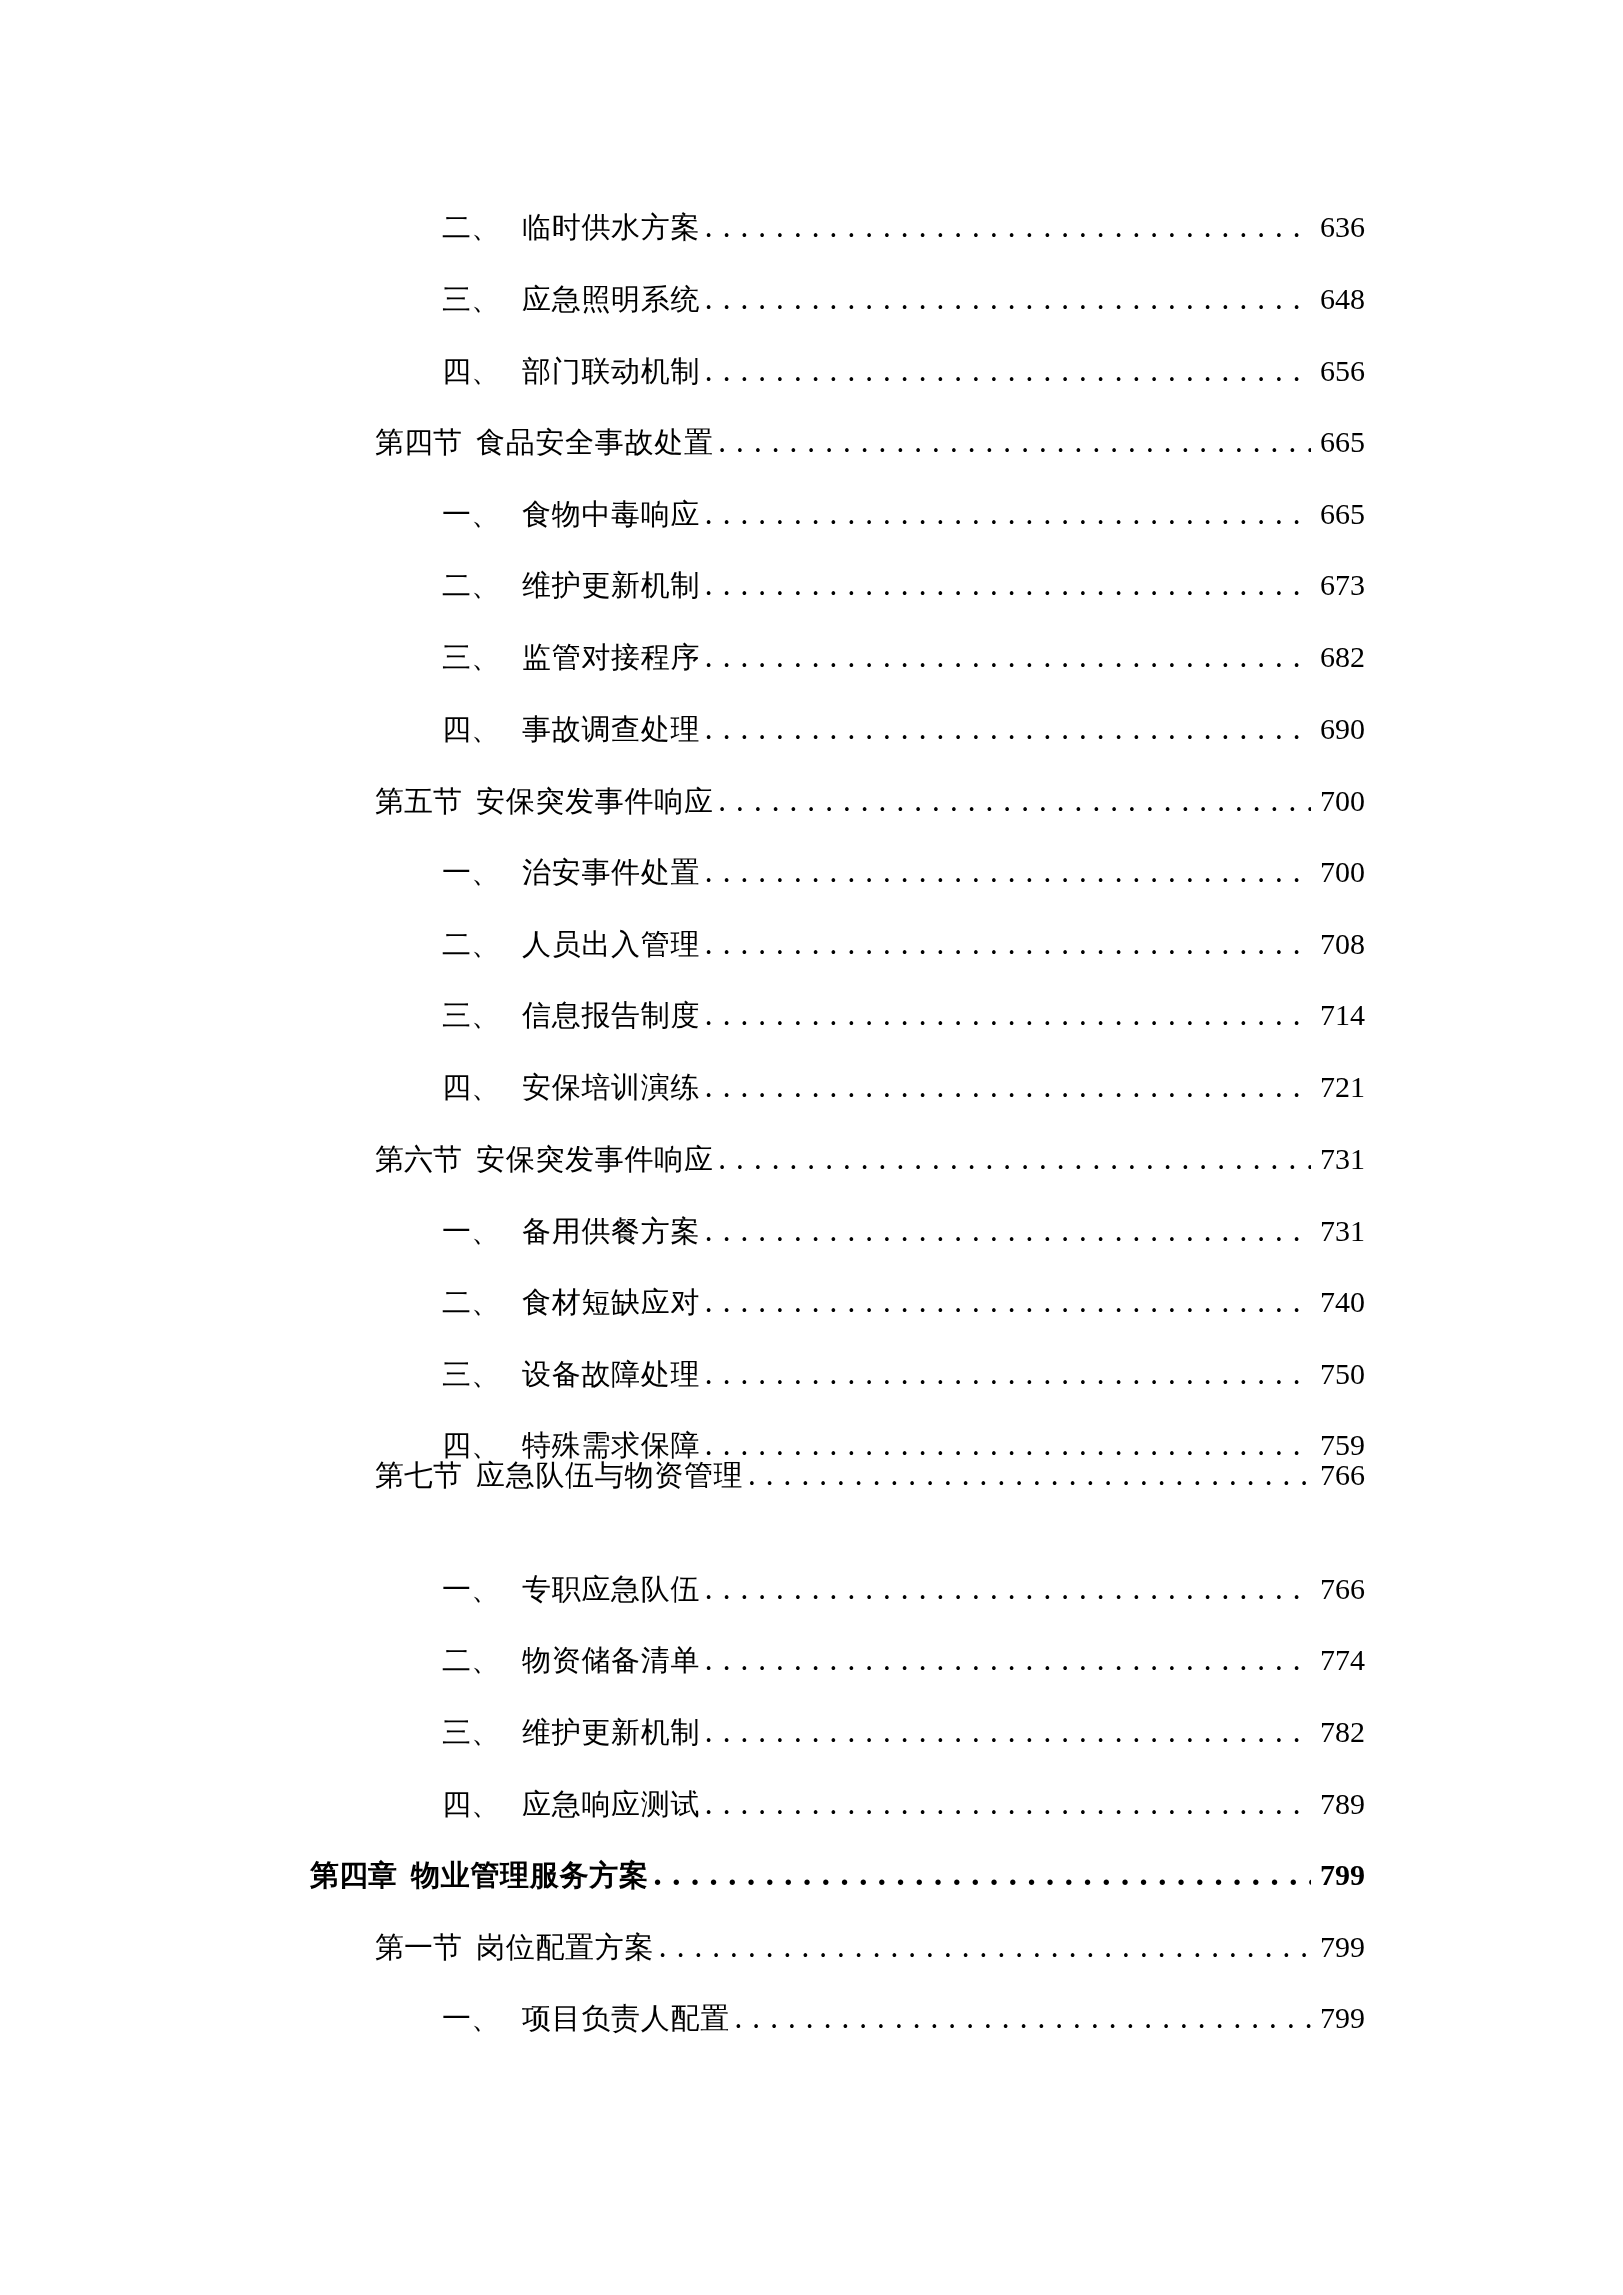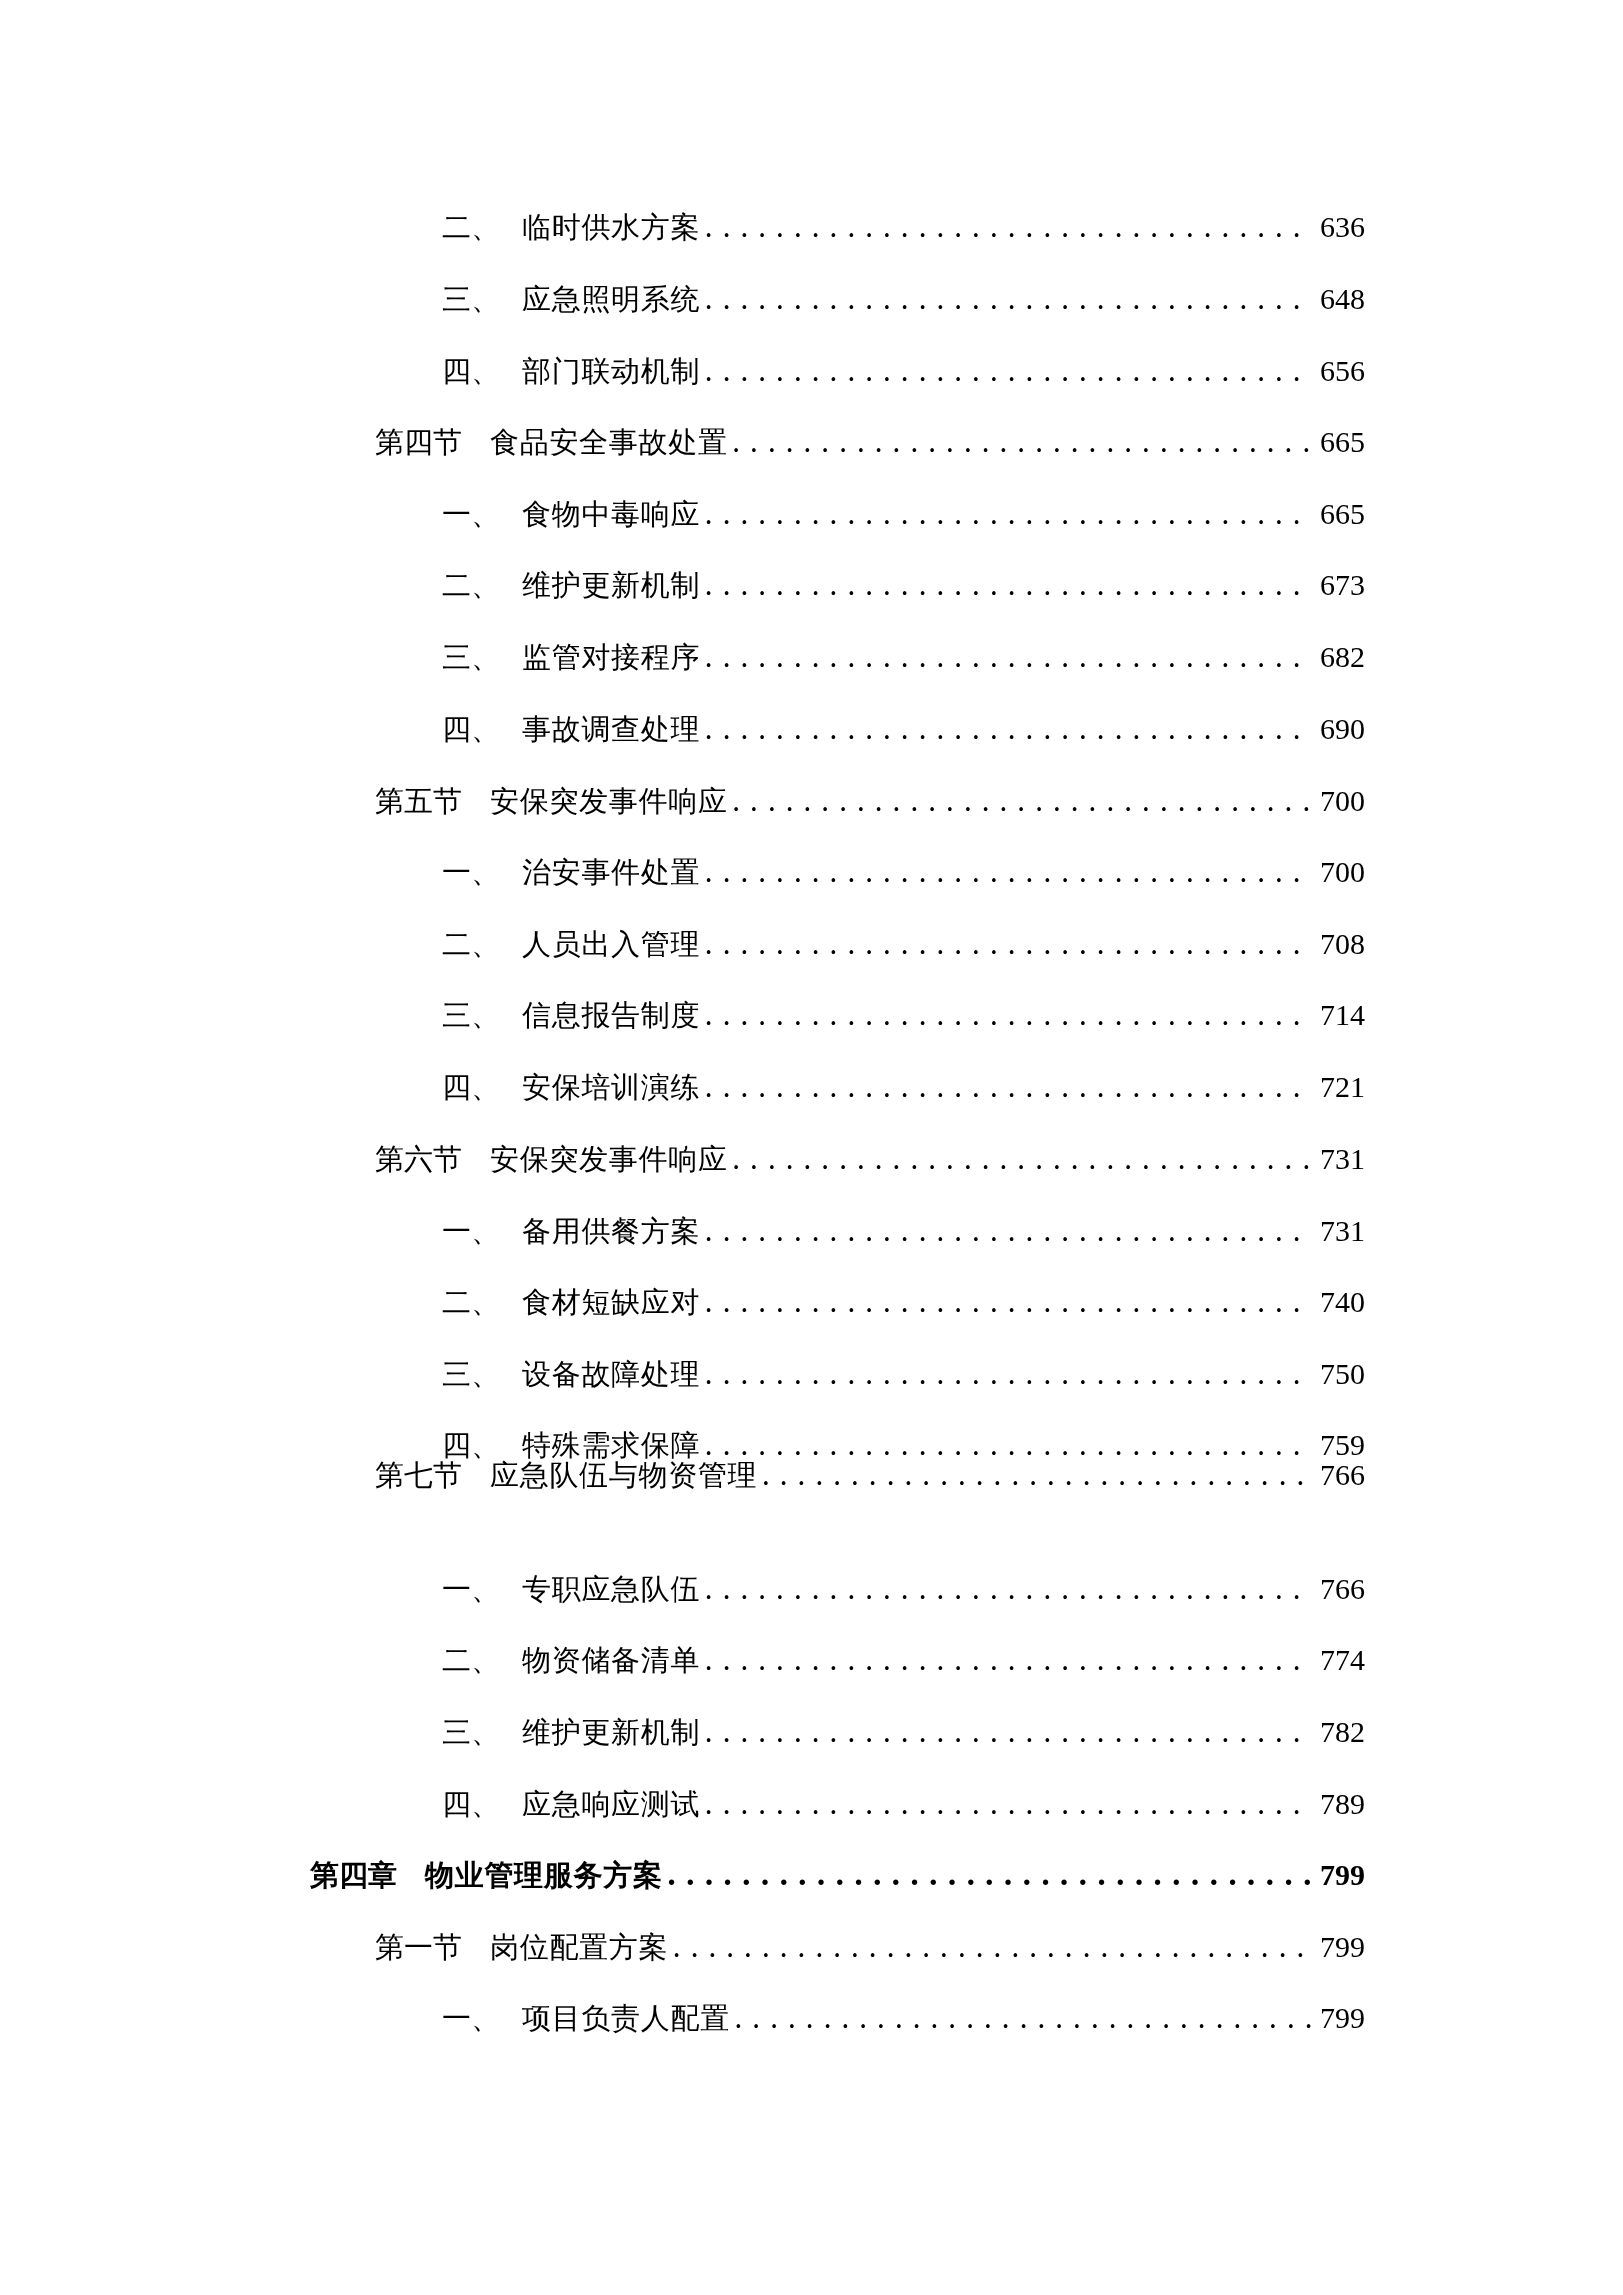--- a/index.html
+++ b/index.html
@@ -34,21 +34,21 @@
     .toc-row.level-section { left: 375px; width: 993px; }
     .toc-row.level-item    { left: 442px; width: 926px; }
     .toc-num {
       display: inline-block;
     }
     .level-item .toc-num {
       width: 80px;
     }
     .level-section .toc-num,
     .level-chapter .toc-num {
-      margin-right: 28px;
+      margin-right: 14px;
       text-align: center;
     }
     .toc-title {
       display: inline-block;
       letter-spacing: 0.7px;
     }
     .toc-leader {
       flex: 1;
       overflow: hidden;
       margin: 0 9.2px 0 3.9px;

